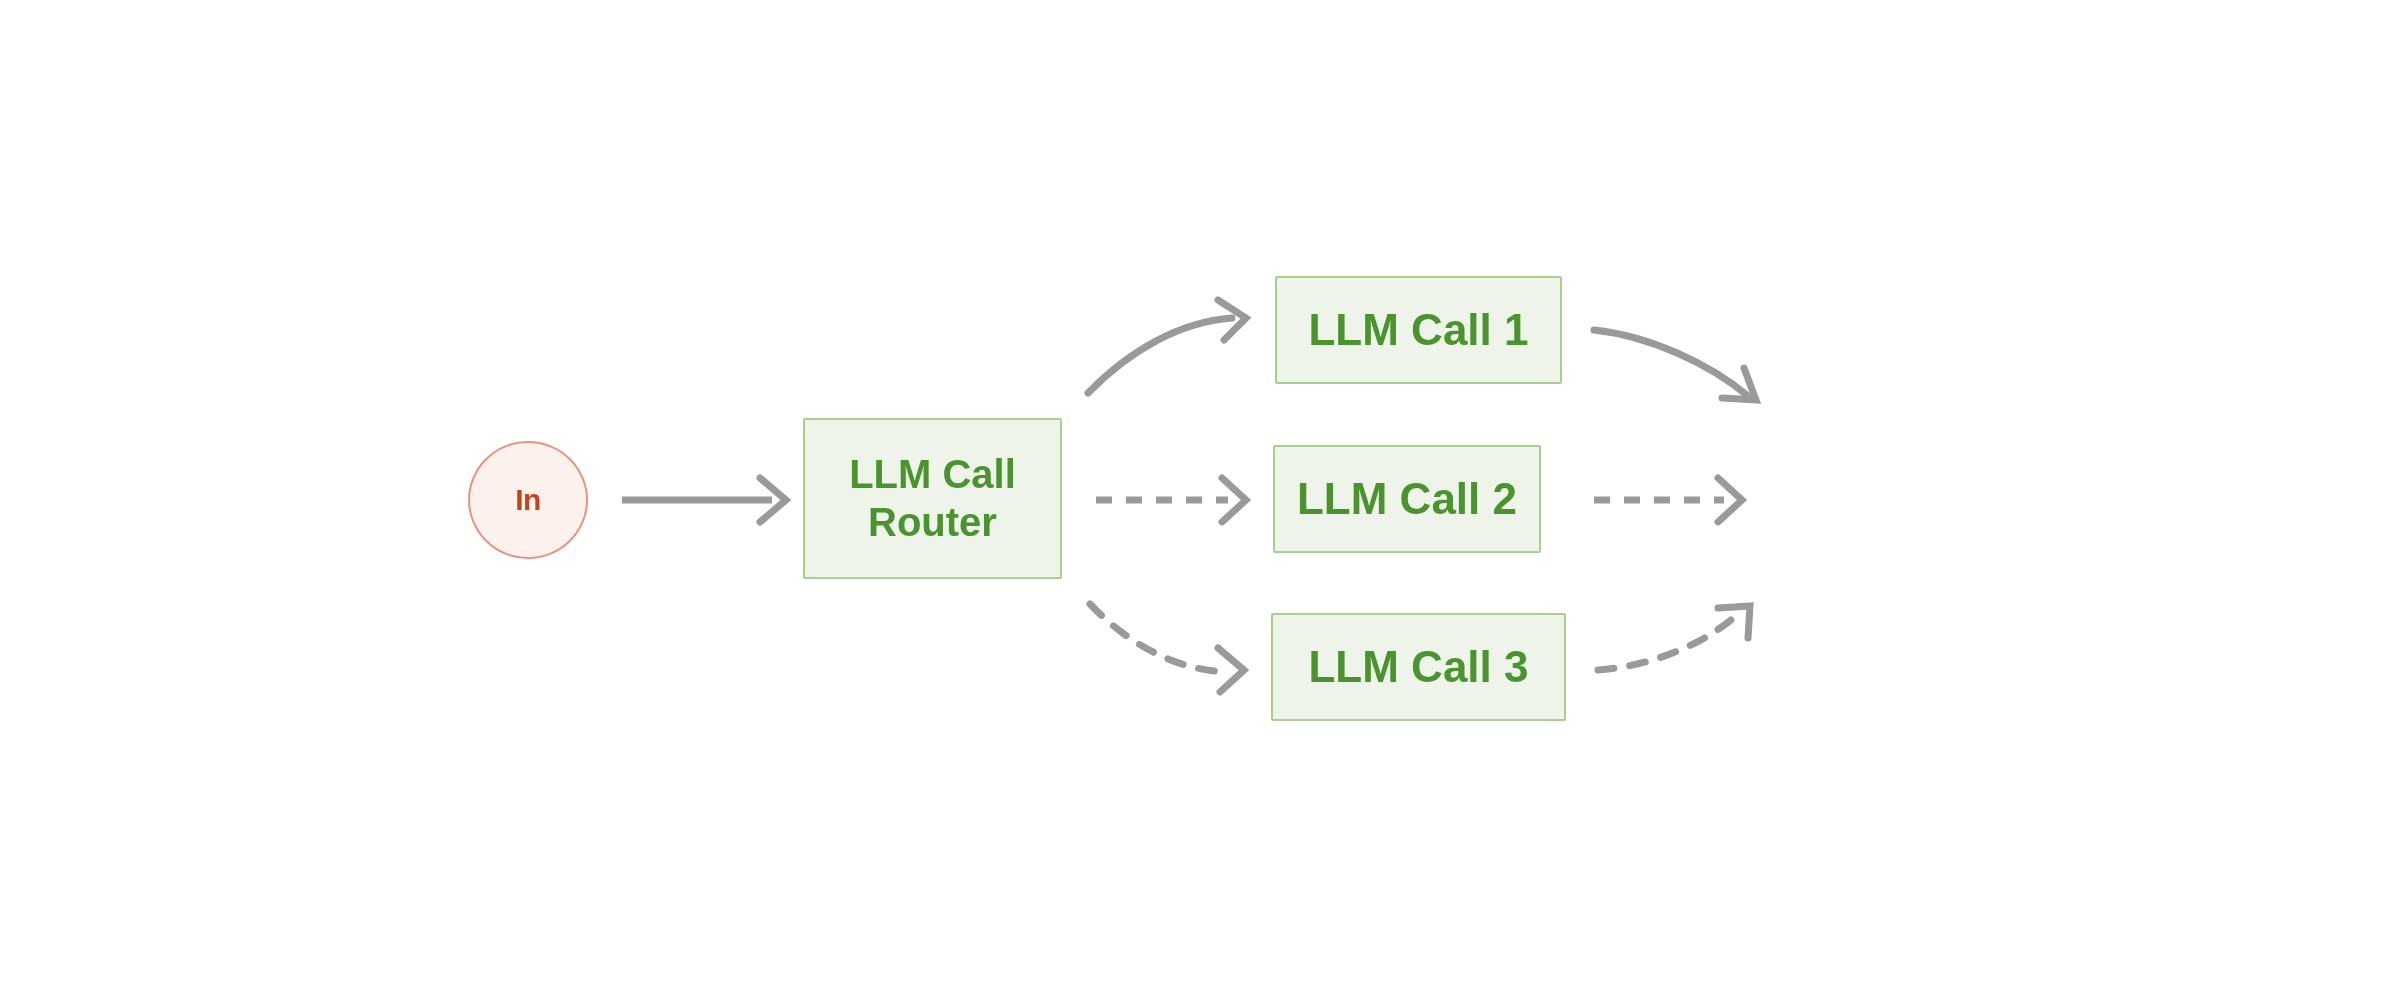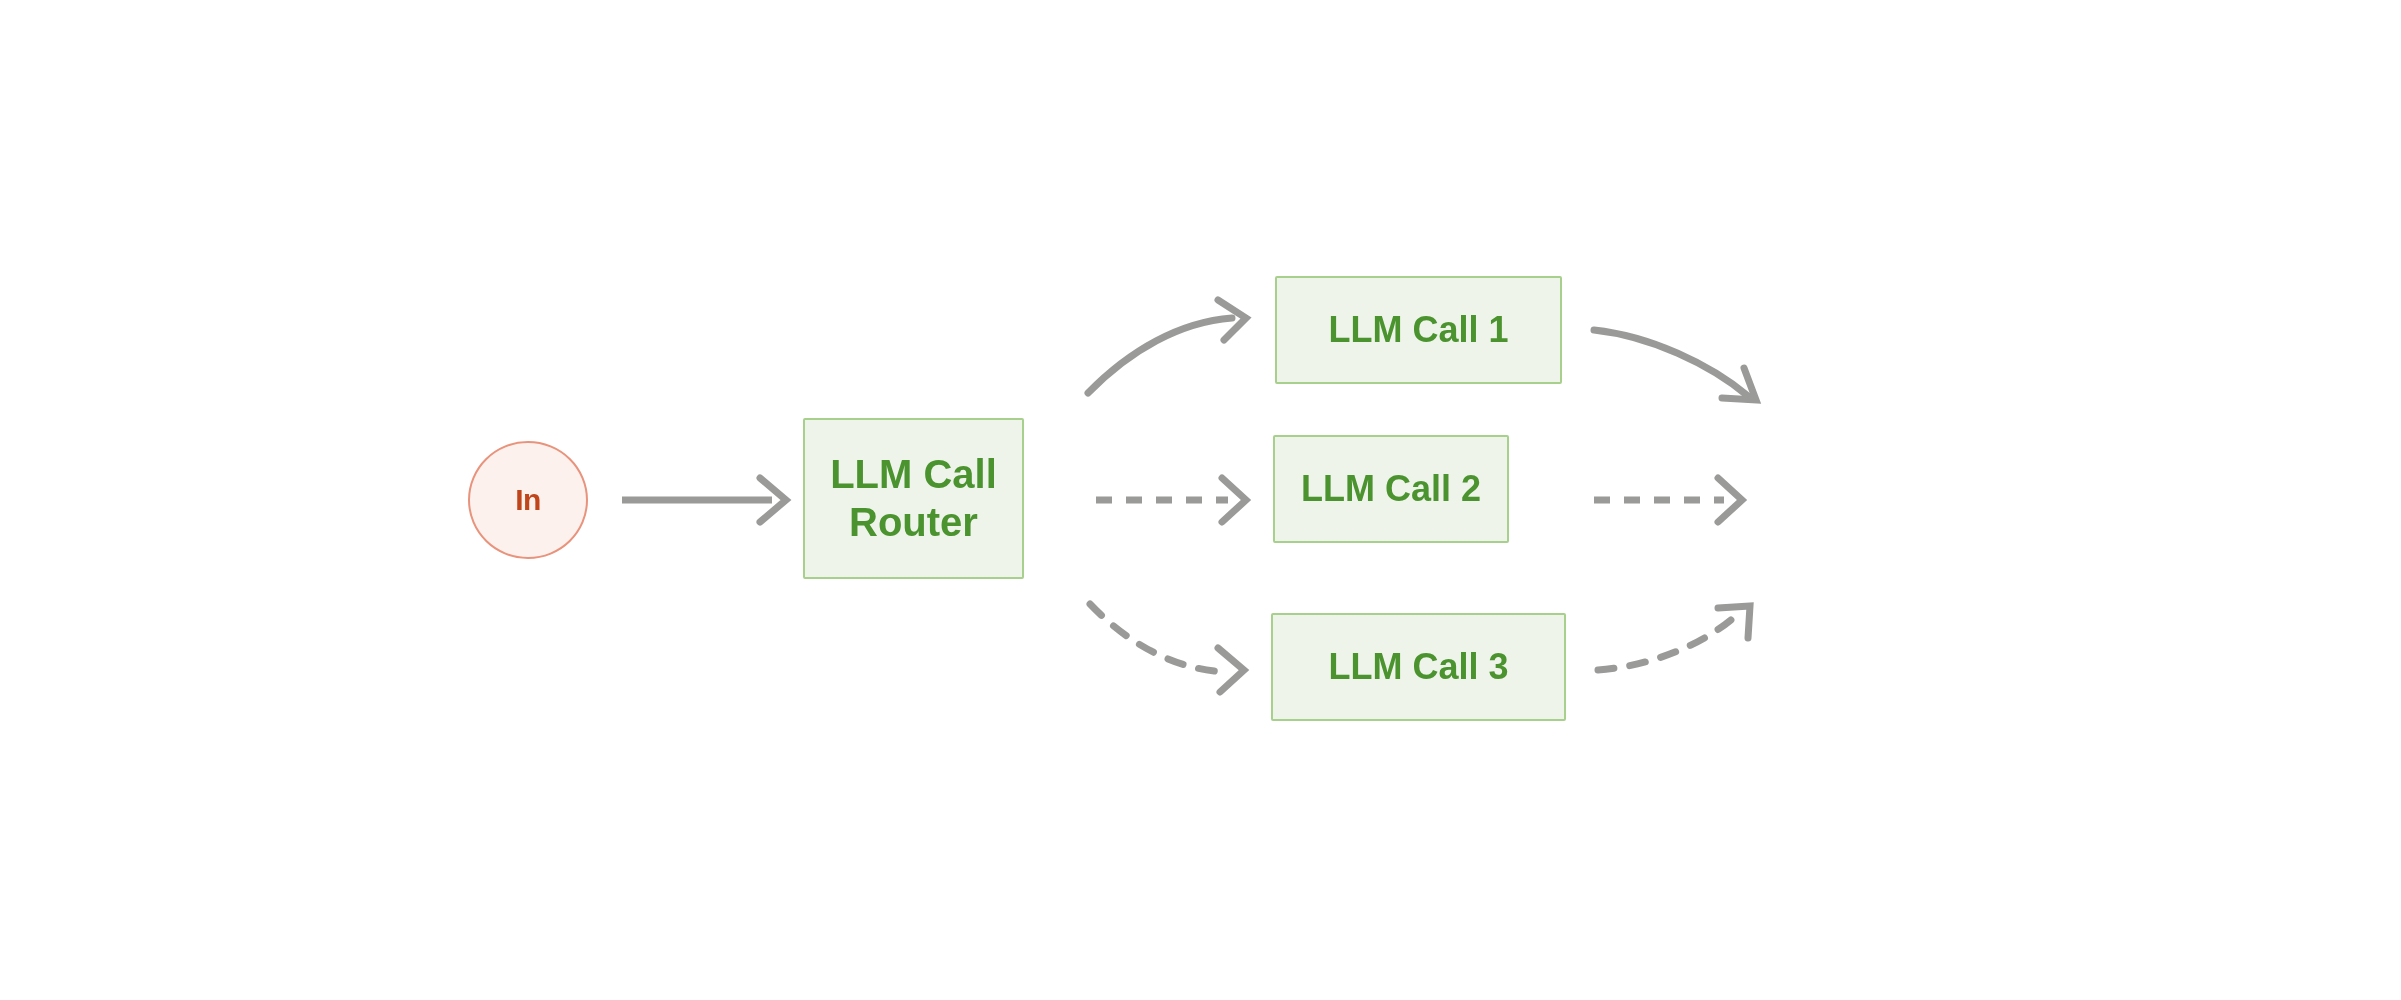--- a/index.html
+++ b/index.html
@@ -80,47 +80,47 @@
     border-radius: 2px;
   }
   .node-process .node-label {
     color: #4b932f;
     font-weight: bold;
     line-height: 1.18;
   }
   #node-router {
     left: 803px;
     top: 418px;
-    width: 221px;
+    width: 259px;
     height: 161px;
   }
   #node-router .node-label {
     font-size: 40px;
   }
   #node-call-1 {
     left: 1275px;
     top: 276px;
     width: 287px;
     height: 108px;
   }
   #node-call-2 {
     left: 1273px;
-    top: 435px;
-    width: 236px;
+    top: 445px;
+    width: 268px;
     height: 108px;
     text-align: center;
   }
   #node-call-3 {
     left: 1271px;
     top: 613px;
     width: 295px;
     height: 108px;
   }
   .node-call .node-label {
-    font-size: 36px;
+    font-size: 44px;
   }
 </style>
 </head>
 <body>
 
 <div id="diagram-canvas">
 
   <svg id="edge-layer" viewBox="0 0 2401 1000" width="2401" height="1000" xmlns="http://www.w3.org/2000/svg">
 
     <g>

